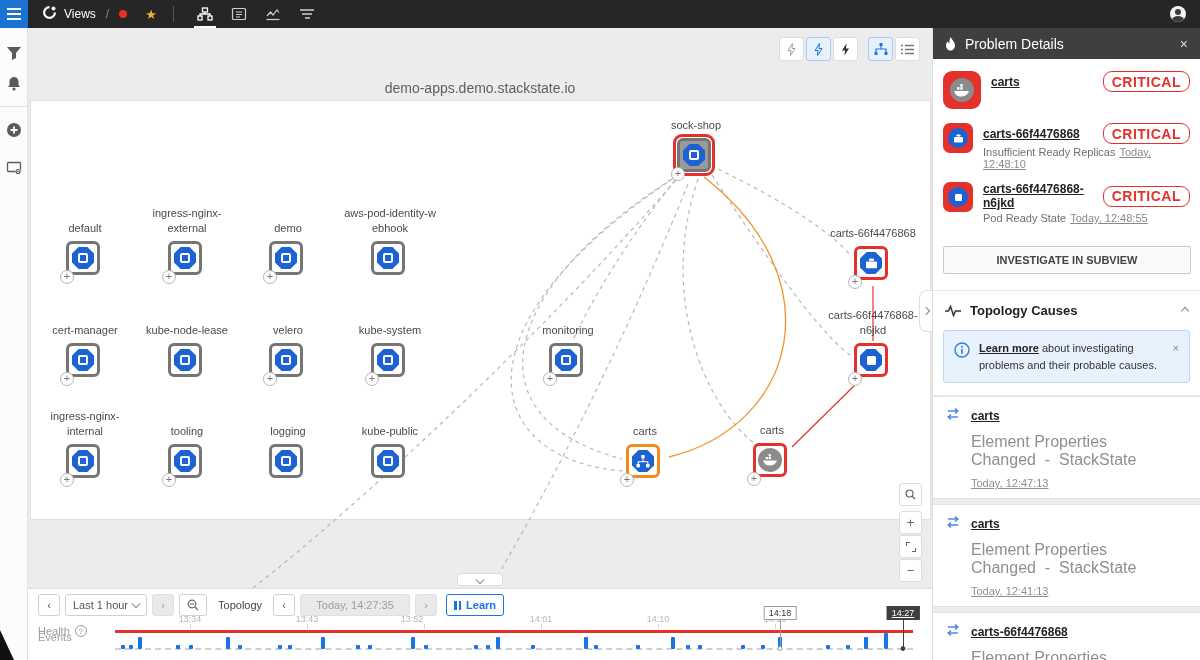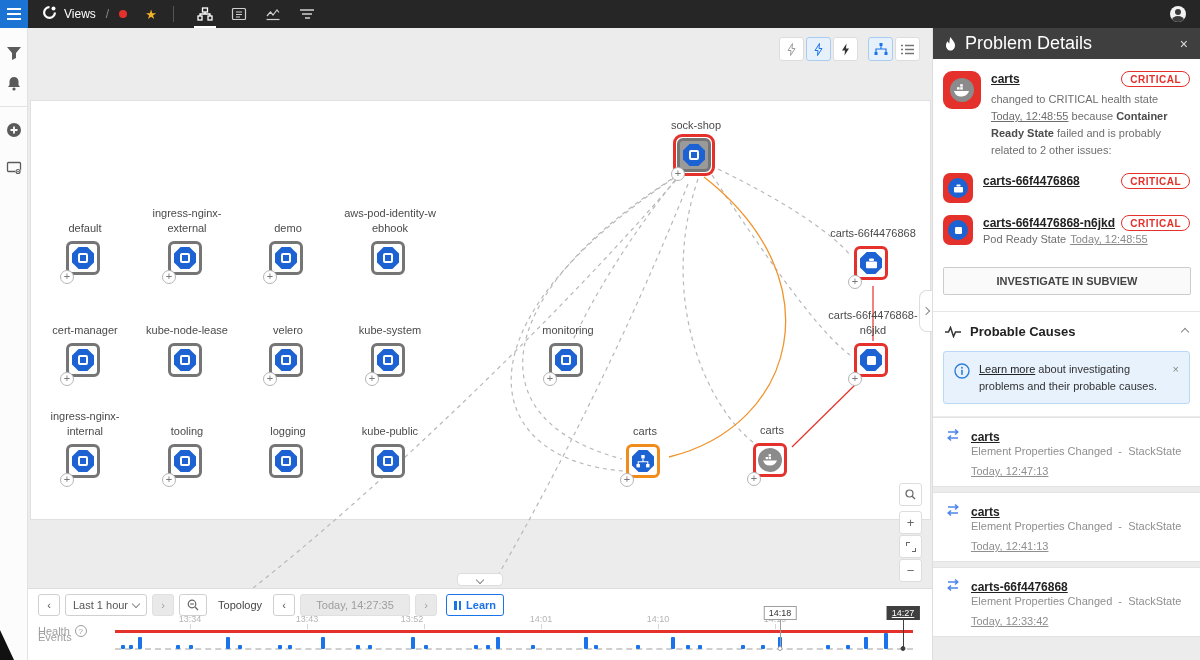--- a/index.html
+++ b/index.html
@@ -60,47 +60,47 @@
   .zs-btn+.zs-btn{margin-top:1px}
   .zs-btn.first{margin-bottom:4px}
   .bottom-tab{position:absolute;left:50%;transform:translateX(-50%);bottom:2px;width:46px;height:13px;background:#fff;border:1px solid #ddd;border-radius:4px;display:flex;align-items:center;justify-content:center;cursor:pointer;z-index:4}
   .fit-ic{width:10px;height:10px;position:relative}
   .fit-ic::before,.fit-ic::after{content:"";position:absolute;width:3px;height:3px}
   .fit-ic::before{left:0;top:0;border-left:1.5px solid #666;border-top:1.5px solid #666}
   .fit-ic::after{right:0;bottom:0;border-right:1.5px solid #666;border-bottom:1.5px solid #666}
   
   .panel{position:absolute;left:932px;top:28px;width:268px;bottom:0;background:#ececec;border-left:1px solid #ddd;z-index:10;overflow:hidden}
   .phead{height:31px;background:#3f3f3f;color:#fff;display:flex;align-items:center;padding:0 12px;gap:9px}
-  .phead .t{font-size:18px;flex:1}
+  .phead .t{font-size:14px;flex:1}
   .pclose{color:#ddd;font-size:14px;cursor:pointer}
   .pbody{background:#fff}
   .issue0{display:flex;gap:10px;padding:12px 10px 10px 10px}
   .bigic{width:38px;height:38px;border-radius:9px;background:#e4312b;display:flex;align-items:center;justify-content:center;flex-shrink:0}
   .subic{width:30px;height:30px;border-radius:7px;background:#e4312b;display:flex;align-items:center;justify-content:center;flex-shrink:0}
   .bluec{width:20px;height:20px;border-radius:50%;background:#1d62d2;display:flex;align-items:center;justify-content:center}
   .irow{display:flex;align-items:center;justify-content:space-between;margin-bottom:4px}
   .cname{font-size:12px;font-weight:bold;color:#222;text-decoration:underline;cursor:pointer}
-  .pill{border:1px solid #e4312b;color:#e4312b;font-size:10px;font-weight:bold;letter-spacing:.5px;padding:1.5px 8px;border-radius:9px;background:#fff}
+  .pill{border:1px solid #e4312b;color:#e4312b;font-size:14px;font-weight:bold;letter-spacing:.5px;padding:1.5px 8px;border-radius:9px;background:#fff}
   .idesc{font-size:11px;color:#6e6e6e;line-height:1.55}
   .idesc .u,.u{text-decoration:underline}
   .idesc b{color:#4c4c4c}
   .isub{display:flex;gap:10px;padding:4px 10px 8px 10px}
   .isub .body{flex:1}
   .subline{font-size:11px;color:#6e6e6e;margin-top:2px}
   .subline .u{color:#8a8a8a;margin-left:4px}
   .investigate{display:block;margin:14px 16px 16px 10px;width:248px;height:28px;background:#fafafa;border:1px solid #ccc;border-radius:2px;font-size:11px;font-weight:bold;color:#444;font-family:"Liberation Sans",sans-serif;cursor:pointer}
   .pc-head{display:flex;align-items:center;gap:9px;padding:12px 12px 10px 12px;border-top:1px solid #e6e6e6;cursor:pointer}
   .pc-head b{font-size:13px;color:#222;flex:1}
   .infobox{margin:2px 10px 12px 10px;background:#e7f2fd;border:1px solid #b9d9f6;border-radius:3px;padding:9px 10px;display:flex;gap:9px;font-size:11px;color:#333;line-height:1.5}
   .infobox .x{color:#888;cursor:pointer}
-  .infobox a{color:#222;text-decoration:underline;font-weight:normal;cursor:pointer}
+  .infobox a{color:#222;text-decoration:underline;font-weight:bold;cursor:pointer}
   .causes{background:#ececec;padding-top:1px}
   .ccard{background:#fff;border:1px solid #e3e3e3;border-left:none;border-right:none;margin-bottom:5px;padding:9px 12px 9px 12px;display:flex;gap:10px}
   .ccard .body{flex:1}
-  .cmeta{font-size:11px;color:#8f8f8f;margin-top:0}
+  .cmeta{font-size:16px;color:#8f8f8f;margin-top:9px}
   .ctime{font-size:11px;color:#8f8f8f;margin-top:8px;display:flex;align-items:center}
   .ctime .u{cursor:pointer}
   
   .timeline{position:absolute;left:28px;top:588px;width:904px;height:72px;background:#fff;border-top:1px solid #ddd;z-index:12}
   .tl-controls{position:absolute;left:10px;top:5px;display:flex;align-items:center;gap:5px}
   .tl-btn{height:22px;min-width:22px;border:1px solid #d0d0d0;background:#fff;border-radius:3px;font-size:11px;color:#555;padding:0 7px;display:flex;align-items:center;justify-content:center;gap:5px;cursor:pointer;font-family:"Liberation Sans",sans-serif}
   .tl-btn.dis{background:#e9e9e9;color:#9e9e9e;border-color:#e0e0e0;cursor:default}
   .tl-btn.pause{border-color:#1a73e8;color:#1a73e8;font-weight:bold}
   .pbars{display:flex;gap:2px}
   .pbars i{display:block;width:2.5px;height:9px;background:#1a73e8}
@@ -206,20 +206,21 @@
         </g>
         <circle cx="12" cy="10.5" r="3" fill="#fcfcfc"></circle>
         <circle cx="12" cy="10.5" r="2" fill="none" stroke="#5b5b5b" stroke-width="1.2"></circle>
         <circle cx="12" cy="10.5" r=".8" fill="#5b5b5b"></circle>
       </svg>
   </span>
 </div>
 
 <div class="canvas">
   <div class="white-region"></div>
+  <div class="canvas-title">demo-apps.demo.stackstate.io</div>
 
   <svg class="edge-layer" id="edge-layer">
     <defs>
       <marker id="ag" markerWidth="8" markerHeight="8" refX="6" refY="3" orient="auto">
           <path d="M0,0L7,3L0,6z" fill="#9e9e9e"></path>
         </marker>
       <marker id="ao" markerWidth="8" markerHeight="8" refX="6" refY="3" orient="auto">
           <path d="M0,0L7,3L0,6z" fill="#f0932a"></path>
         </marker>
       <marker id="ar" markerWidth="8" markerHeight="8" refX="6" refY="3" orient="auto">
@@ -493,38 +494,38 @@
               <rect x="7.2" y="0.2" width="2.6" height="2.4" fill="#fff"></rect>
               <path d="M1 7h15c-1.2 3.4-3.8 5.5-8 5.5S2.2 10.4 1 7z" fill="#fff"></path>
             </svg>
           </span>
       </span>
       <div style="flex:1">
         <div class="irow">
           <span class="cname">carts</span>
           <span class="pill">CRITICAL</span>
         </div>
-        <div class="idesc" id="issue-desc"><span>changed to CRITICAL health state </span><span class="u">Today, 12:48:55</span><span> because </span><b>Container Ready State</b><span> failed and is probably related to 2 other issues:</span></div>
       </div>
     </div>
 
     <div class="isub">
       <span class="subic">
         <span class="bluec">
             <svg width="11" height="9" viewBox="0 0 11 9">
               <rect x="1" y="3" width="9" height="5.4" rx="1" fill="#fff"></rect>
               <rect x="3.4" y="0.6" width="4.2" height="2" rx="0.8" fill="#fff"></rect>
             </svg>
           </span>
       </span>
       <div class="body">
         <div class="irow" style="margin-bottom:1px">
           <span class="cname">carts-66f4476868</span>
           <span class="pill">CRITICAL</span>
         </div>
+        <div class="subline"><span>Insufficient Ready Replicas</span><span class="u">Today, 12:48:10</span></div>
       </div>
     </div>
 
     <div class="isub">
       <span class="subic">
         <span class="bluec">
             <svg width="9" height="9" viewBox="0 0 9 9">
               <rect x="1" y="1" width="7" height="7" rx="1.2" fill="#fff"></rect>
             </svg>
           </span>
@@ -537,21 +538,21 @@
         <div class="subline"><span>Pod Ready State</span><span class="u">Today, 12:48:55</span></div>
       </div>
     </div>
 
     <button class="investigate">INVESTIGATE IN SUBVIEW</button>
 
     <div class="pc-head">
       <svg width="16" height="12" viewBox="0 0 16 12">
           <path d="M0 6h3.5L5.5 1.5 8.5 10.5 10.5 6H16" fill="none" stroke="#333" stroke-width="1.5"></path>
         </svg>
-      <b>Probable Causes</b>
+      <b>Topology Causes</b>
       <span class="chev u"></span>
     </div>
 
     <div class="infobox">
       <svg width="16" height="16" viewBox="0 0 16 16" style="flex-shrink:0;margin-top:2px">
           <circle cx="8" cy="8" r="7" fill="none" stroke="#2f7fd6" stroke-width="1.4"></circle>
           <rect x="7.2" y="6.8" width="1.6" height="5" fill="#2f7fd6"></rect>
           <rect x="7.2" y="3.8" width="1.6" height="1.8" fill="#2f7fd6"></rect>
         </svg>
       <span style="flex:1"><a>Learn more</a><span> about investigating problems and their probable causes.</span></span>

